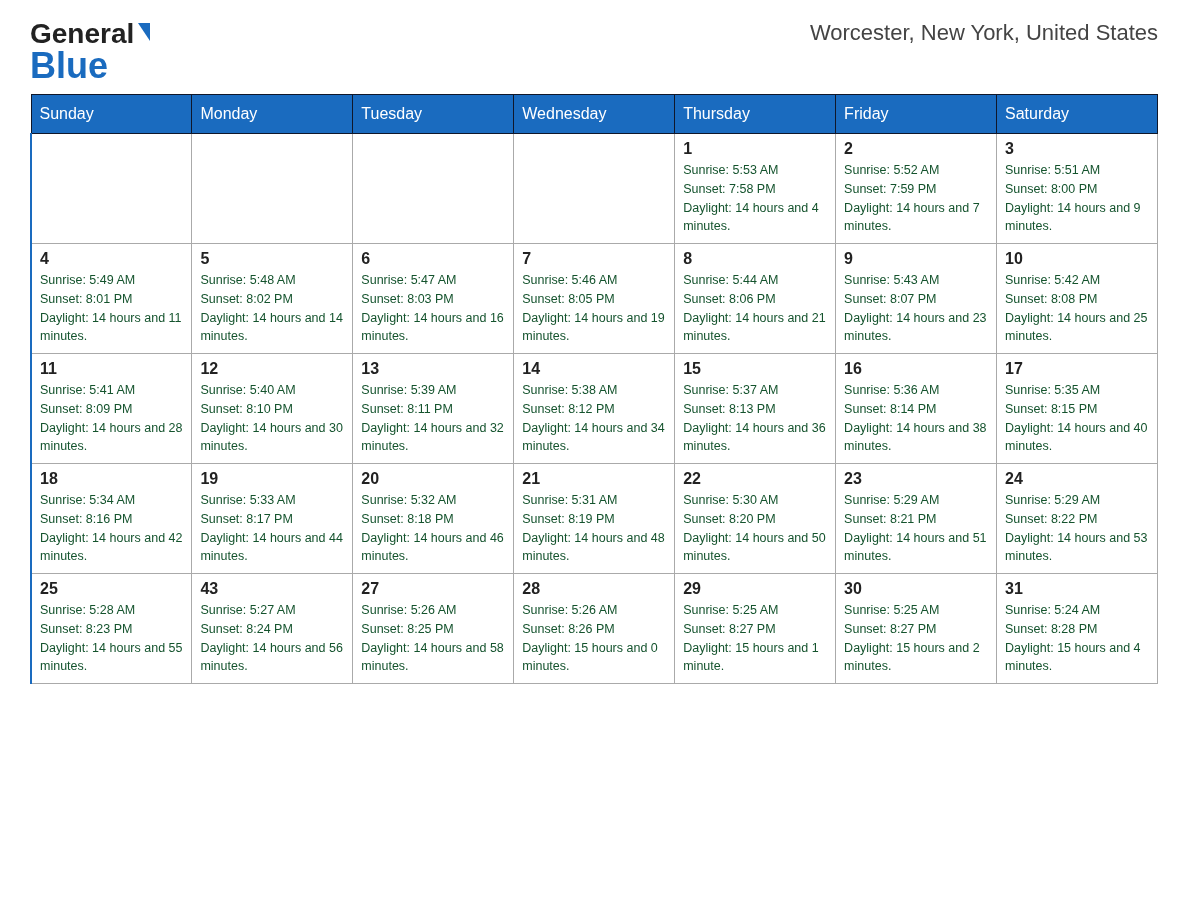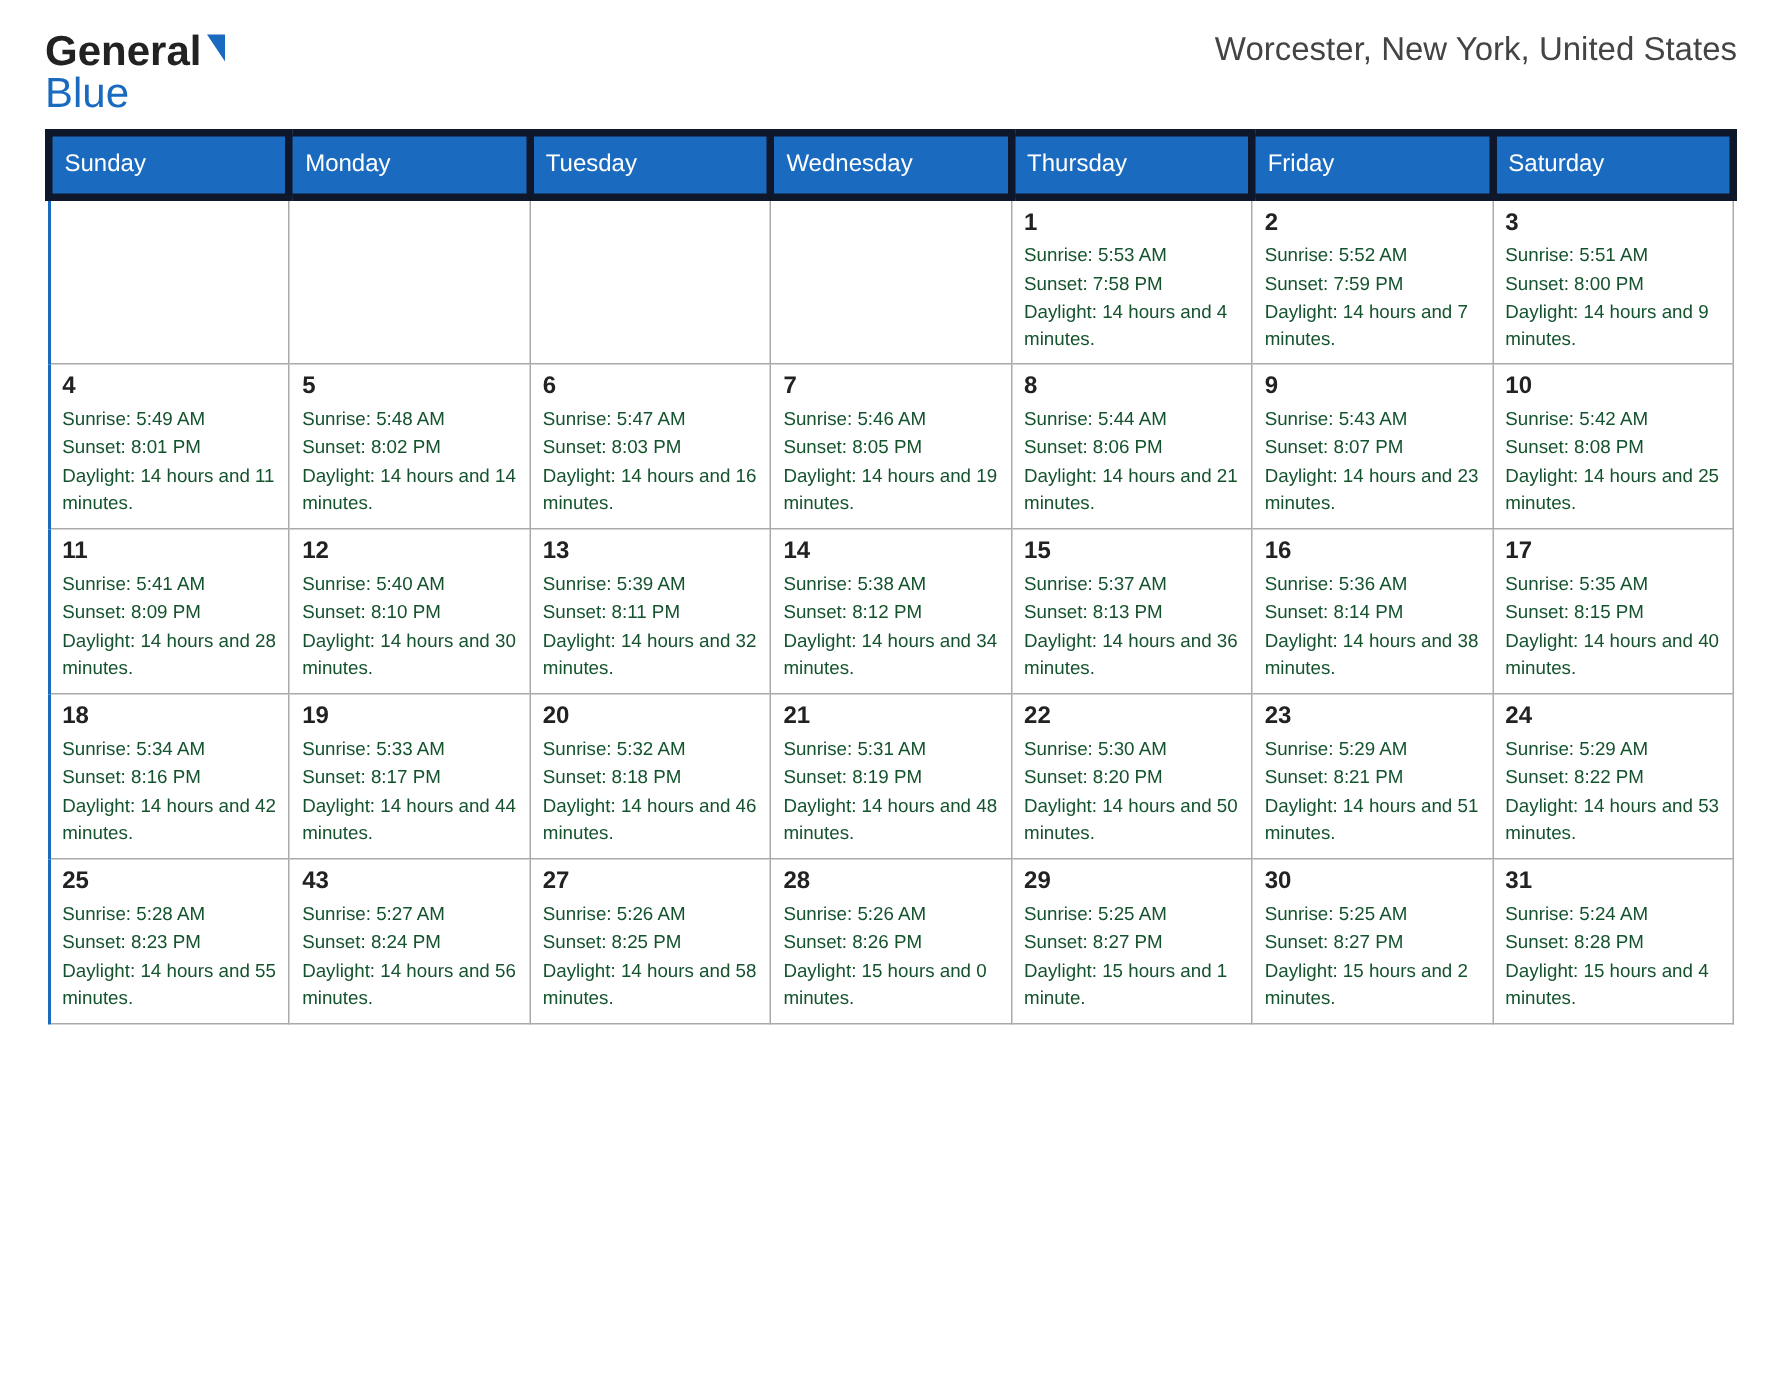--- a/index.html
+++ b/index.html
@@ -22,22 +22,22 @@
       flex-direction: column;
       align-items: flex-start;
     }
     .logo-text-general {
       font-size: 28px;
       font-weight: bold;
       color: #222;
       line-height: 1;
     }
     .logo-text-blue {
-      font-size: 28px;
-      font-weight: normal;
+      font-size: 36px;
+      font-weight: bold;
       color: #1a6bbf;
       line-height: 1;
     }
     .logo-line {
       display: flex;
       align-items: center;
     }
     .logo-triangle {
       width: 0;
       height: 0;
@@ -66,21 +66,21 @@
       border-collapse: collapse;
       margin-top: 8px;
     }
     .calendar-table th {
       background-color: #1a6bbf;
       color: #fff;
       font-size: 16px;
       font-weight: normal;
       padding: 10px 8px;
       text-align: left;
-      border: 5px solid #0f172a;
+      border: 1px solid #0f172a;
     }
     .calendar-table td {
       border: 1px solid #aaa;
       vertical-align: top;
       padding: 6px 8px;
       width: 14.28%;
       min-height: 100px;
       font-size: 13px;
       color: #222;
     }

